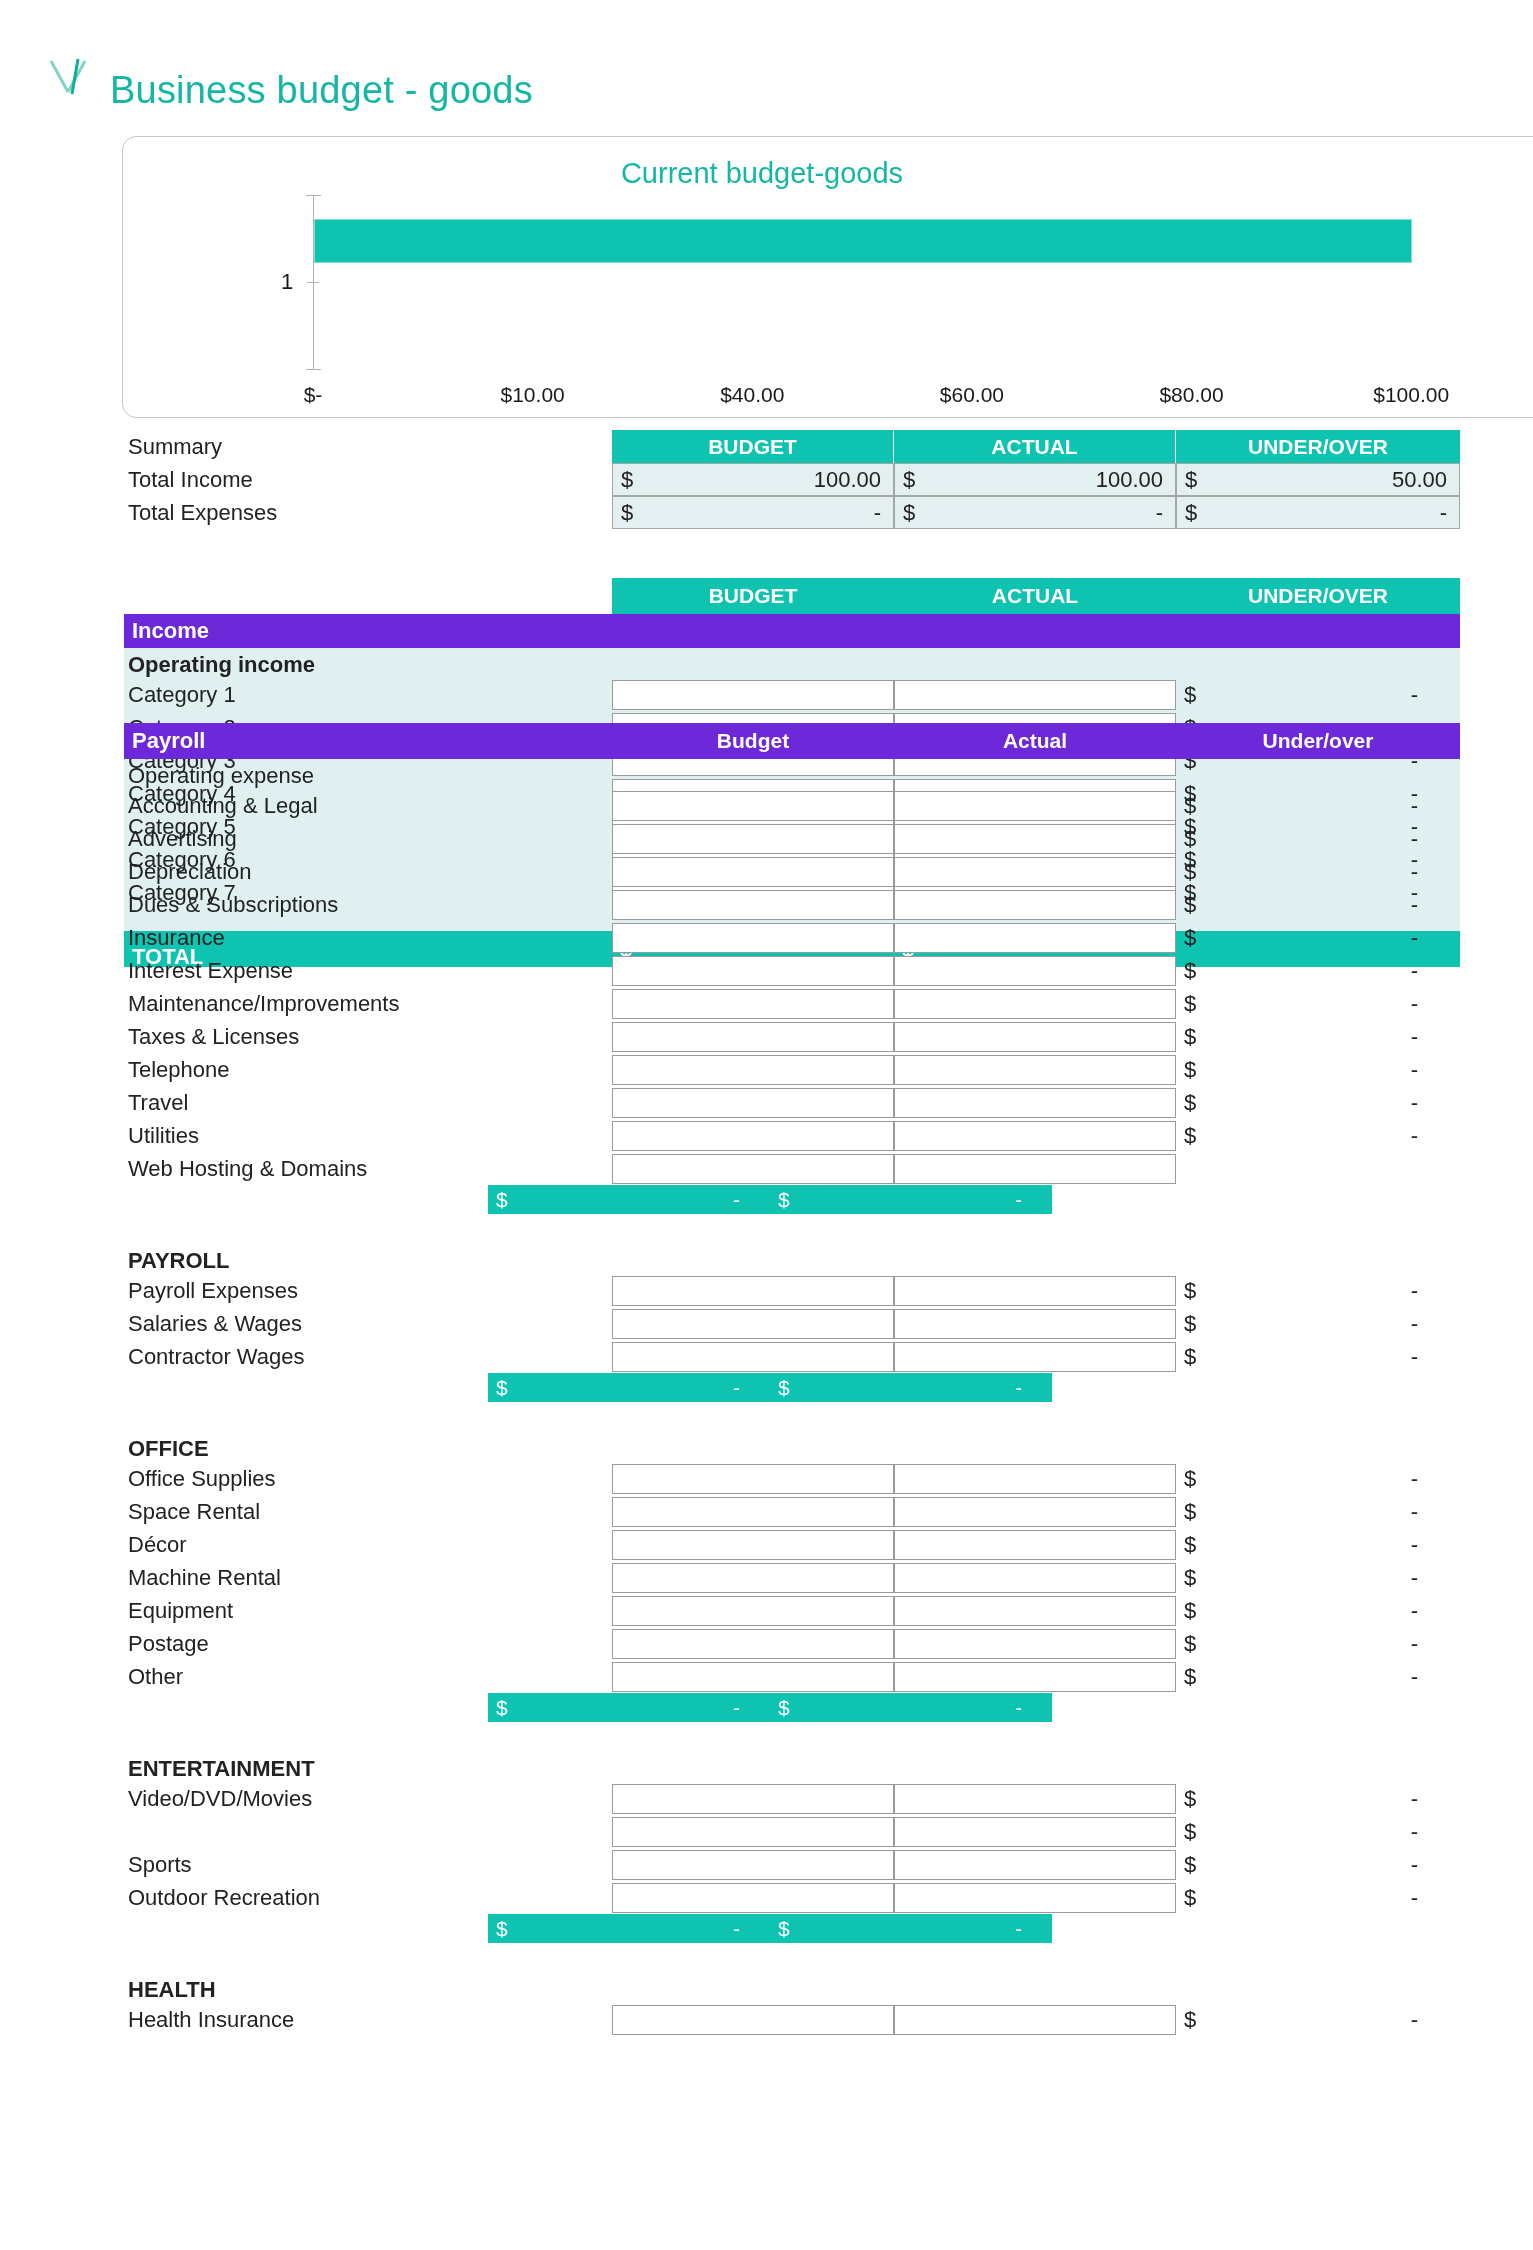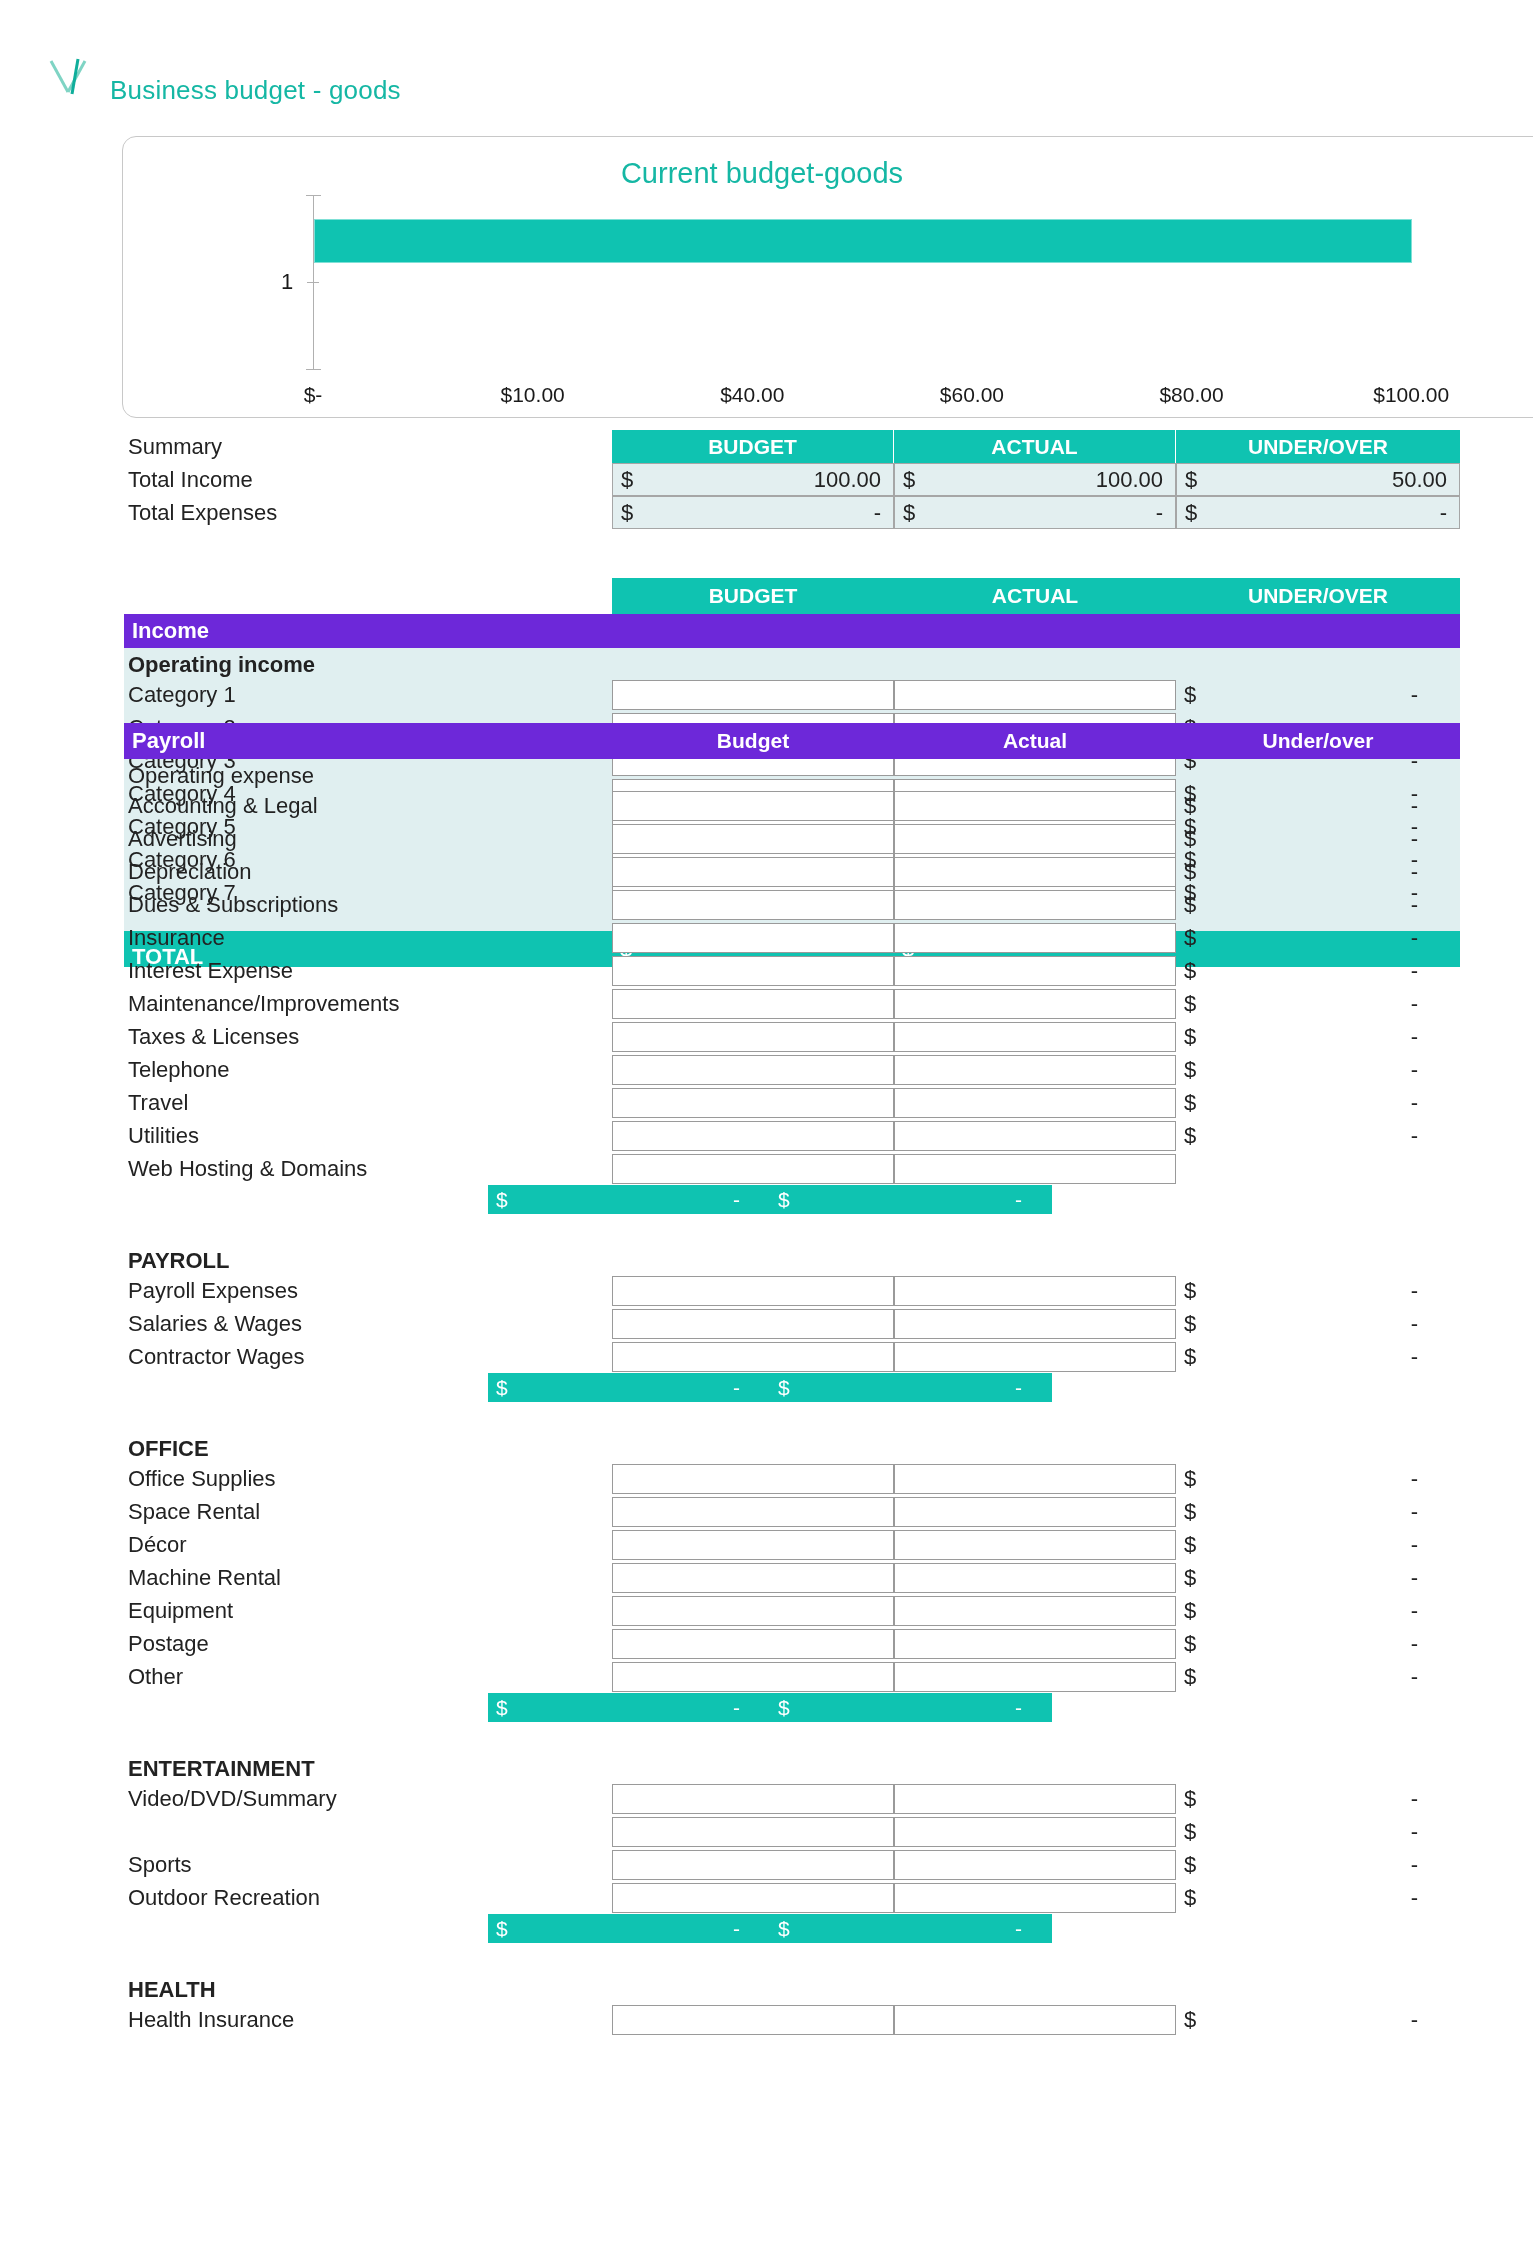--- a/index.html
+++ b/index.html
@@ -23,21 +23,21 @@
     padding: 45px 0 0 48px;
     height: 62px;
   }
   .logo-mark {
     width: 44px;
     height: 40px;
     flex: 0 0 auto;
     margin-right: 18px;
   }
   .doc-title {
-    font-size: 26px;
+    font-size: 38px;
     color: #15b7a4;
     font-weight: 400;
     letter-spacing: 0.2px;
     white-space: nowrap;
     margin-top: 28px;
   }
 
   
   .chart-card {
     position: absolute;
@@ -719,21 +719,21 @@
         </div>
         <div class="subtotal-half sh-right">
           <span>$</span>
           <span>-</span>
         </div>
       </div>
       <div class="row grp-head" style="top: 1752px;">
         <div class="cell-label" style="font-weight: bold;">ENTERTAINMENT</div>
       </div>
       <div class="row" style="top: 1782px;">
-        <div class="cell-label">Video/DVD/Summary</div>
+        <div class="cell-label">Video/DVD/Movies</div>
         <div class="input-box input-budget"></div>
         <div class="input-box input-actual"></div>
         <div class="uo-money">
           <span>$</span>
           <span>-</span>
         </div>
       </div>
       <div class="row" style="top: 1815px;">
         <div class="input-box input-budget"></div>
         <div class="input-box input-actual"></div>

